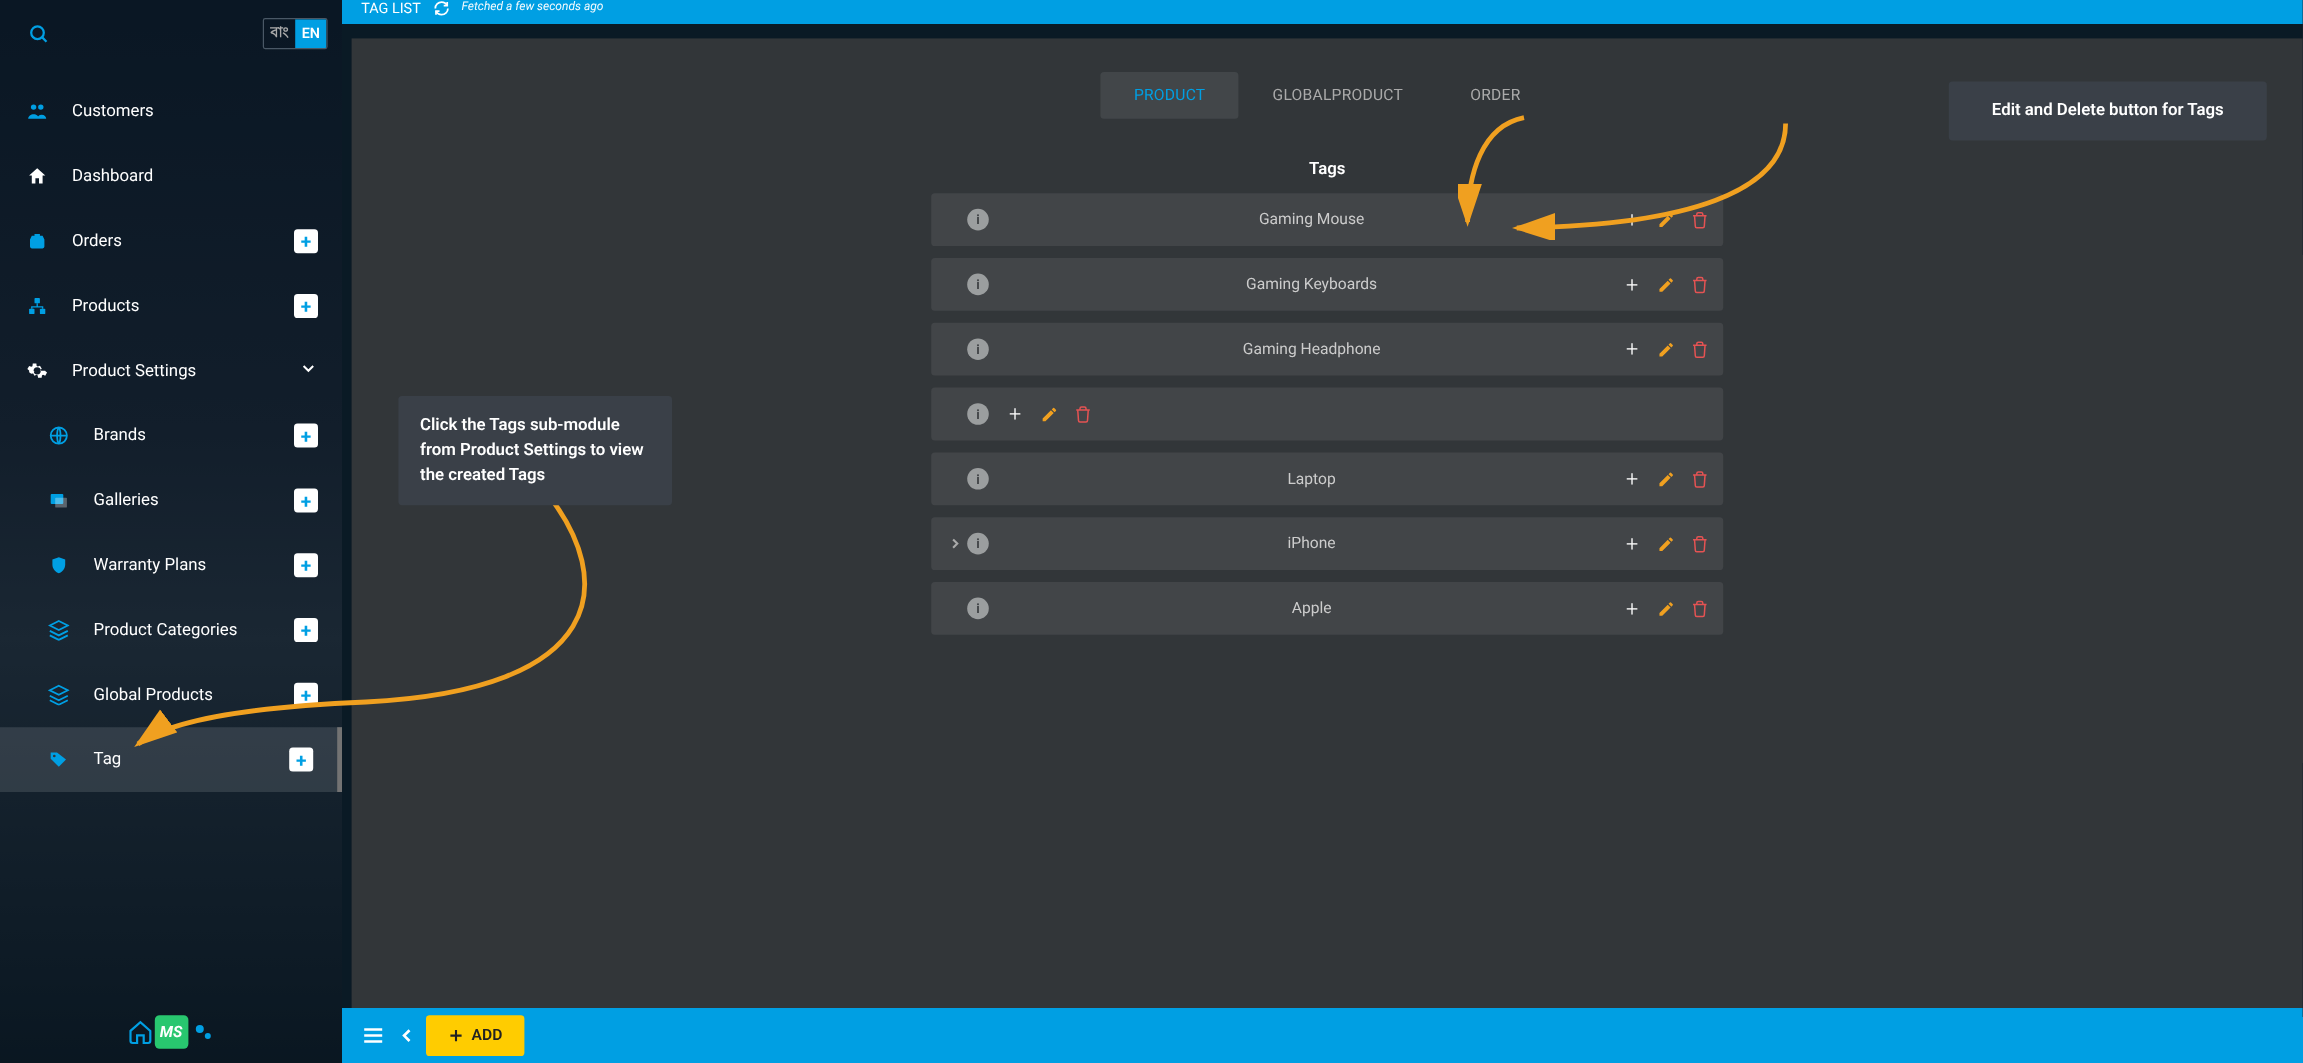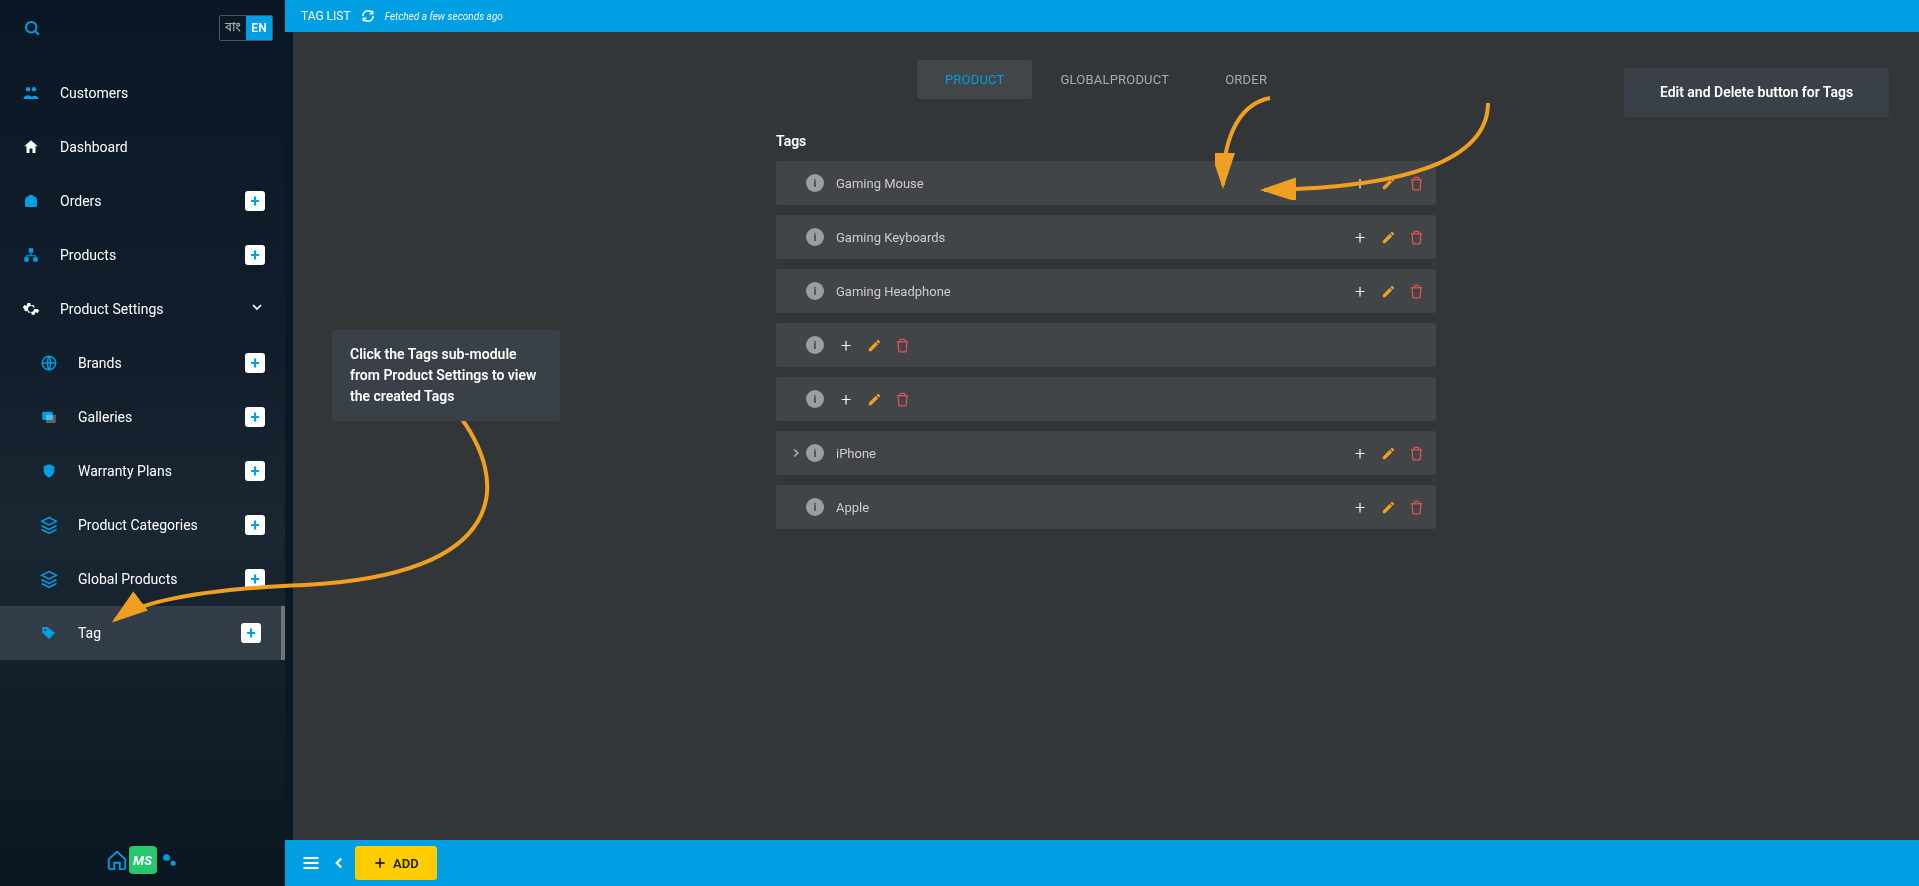--- a/index.html
+++ b/index.html
@@ -133,24 +133,24 @@
     align-items: center;
     justify-content: center;
     font-weight: bold;
     font-size: 13px;
     font-style: italic;
   }
 
   .topbar {
     position: absolute;
     left: 285px; top: 0; right: 0;
-    height: 32px;
+    height: 20px;
     background: #009fe3;
     display: flex;
-    align-items: center;
+    align-items: flex-start;
     padding: 0 16px;
     color: #fff;
     font-size: 12px;
     z-index: 5;
   }
   .topbar-refresh {
     margin: 0 10px;
     display: flex;
     align-items: center;
   }
@@ -158,20 +158,21 @@
     font-size: 10px;
     font-style: italic;
     opacity: 0.95;
   }
 
   .main {
     position: absolute;
     left: 293px; top: 32px; right: 0; bottom: 46px;
     background: #323639;
     overflow: auto;
+    text-align: center;
   }
   .tabs {
     display: flex;
     justify-content: center;
     margin-top: 28px;
     gap: 0;
   }
   .tab {
     padding: 12px 28px;
     font-size: 13px;
@@ -551,20 +552,21 @@
               <svg width="15" height="15" viewBox="0 0 24 24" fill="none" stroke="currentColor" stroke-width="2">
                 <polyline points="3 6 5 6 21 6"></polyline>
                 <path d="M19 6l-1 14a2 2 0 01-2 2H8a2 2 0 01-2-2L5 6m3 0V4a2 2 0 012-2h4a2 2 0 012 2v2"></path>
               </svg>
             </div>
           </div>
         </div>
         <div class="tag-row">
           <div class="tag-expand-spacer"></div>
           <div class="tag-info">i</div>
+          <div class="tag-name">Laptop</div>
           <div class="tag-actions">
             <div class="act act-plus">+</div>
             <div class="act act-edit">
               <svg width="15" height="15" viewBox="0 0 24 24" fill="currentColor">
                 <path d="M3 17.25V21h3.75L17.81 9.94l-3.75-3.75L3 17.25zM20.71 7.04a1 1 0 000-1.41l-2.34-2.34a1 1 0 00-1.41 0l-1.83 1.83 3.75 3.75 1.83-1.83z"></path>
               </svg>
             </div>
             <div class="act act-del">
               <svg width="15" height="15" viewBox="0 0 24 24" fill="none" stroke="currentColor" stroke-width="2">
                 <polyline points="3 6 5 6 21 6"></polyline>

